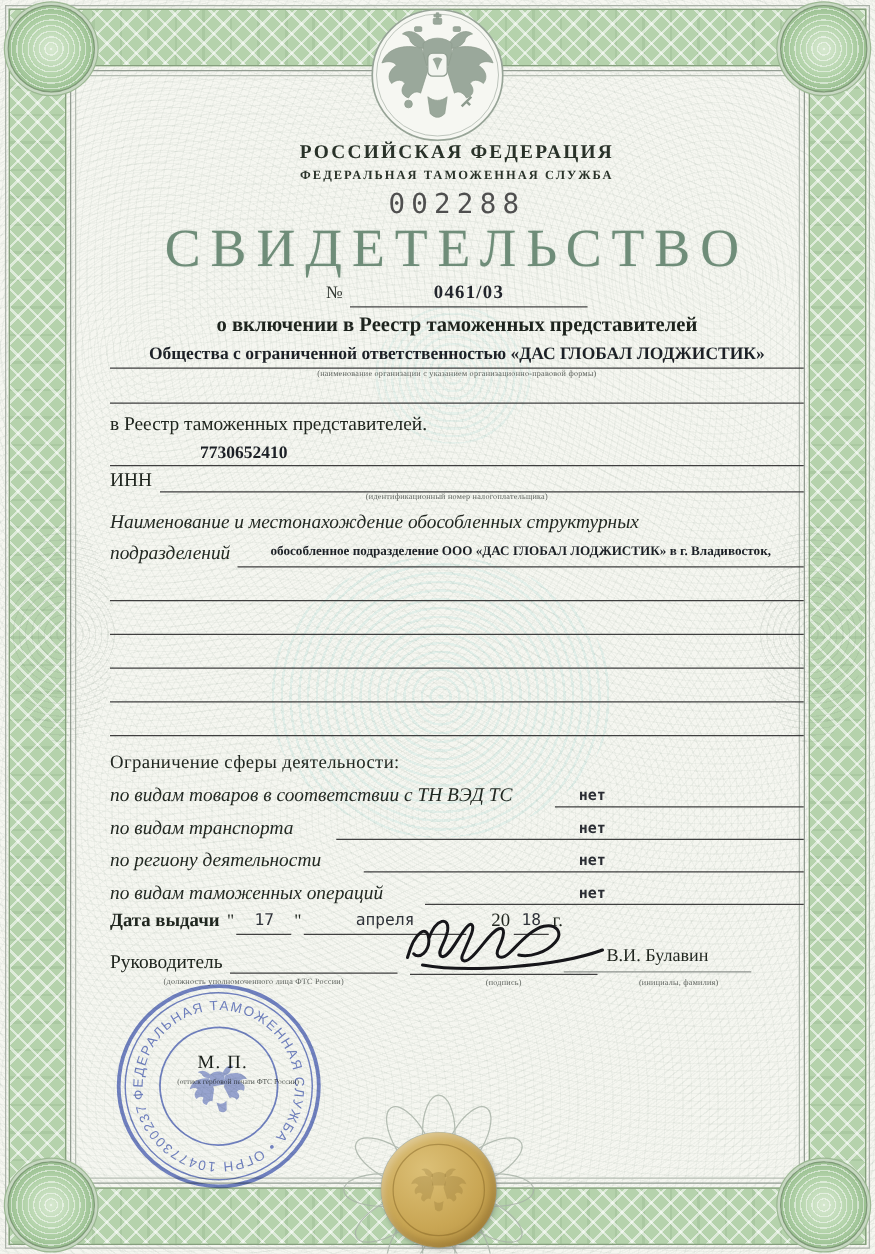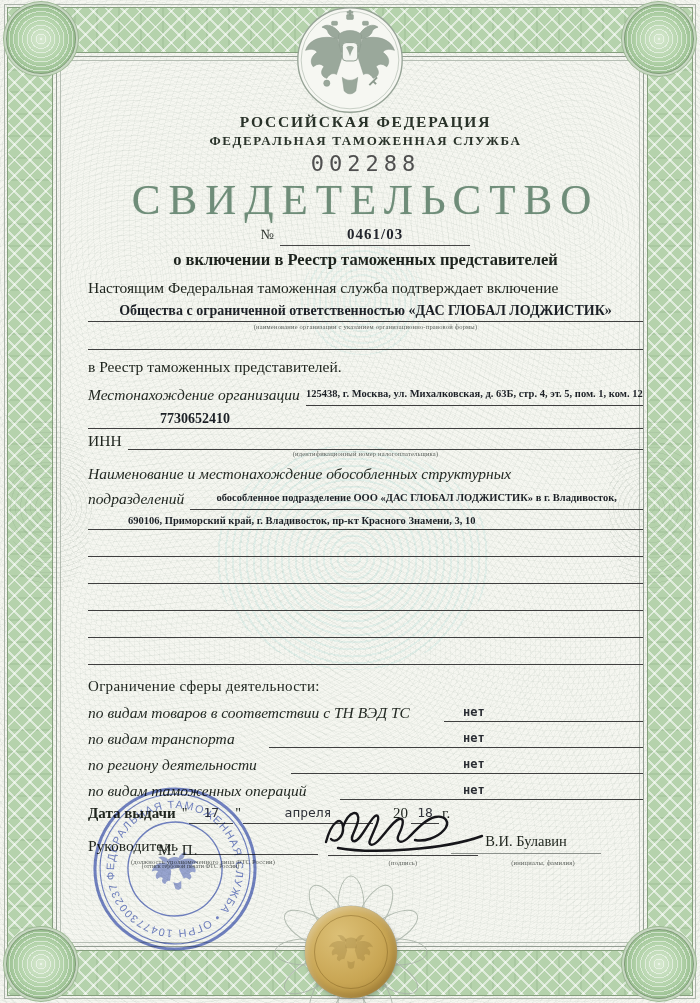--- a/index.html
+++ b/index.html
@@ -61,21 +61,21 @@
   .wm1{left:215px;top:445px;width:275px;height:225px;
     background:repeating-radial-gradient(circle, rgba(88,190,185,0.11) 0 2px, transparent 2px 7px);}
   .wm2{left:300px;top:245px;width:125px;height:110px;
     background:repeating-radial-gradient(circle, rgba(88,190,185,0.09) 0 2px, transparent 2px 6px);}
   
   .coa{position:absolute;left:50%;top:2px;transform:translateX(-50%);z-index:5;}
   
   .content{position:absolute;left:88px;right:57px;top:112px;z-index:6;}
   .center{text-align:center;}
   .h-country{font-size:15.5px;font-weight:bold;letter-spacing:1.8px;line-height:19px;text-align:center;color:#293229;}
-  .h-agency{font-size:13px;font-weight:bold;letter-spacing:1.6px;line-height:19px;text-align:center;color:#293229;}
+  .h-agency{font-size:10px;font-weight:bold;letter-spacing:1.6px;line-height:19px;text-align:center;color:#293229;}
   .h-serial{font-family:"DejaVu Sans Mono",monospace;font-size:22px;letter-spacing:5px;line-height:26px;text-align:center;color:#4f4f4f;margin-top:1px;}
   .h-title{font-size:43px;letter-spacing:8px;line-height:46px;text-align:center;color:#6f8d79;text-shadow:0 0 1px rgba(111,141,121,.35);}
   .h-number{line-height:21px;text-align:center;}
   .no-sign{font-size:14px;color:#343a34;margin-right:6px;}
   .no-val{display:inline-block;min-width:190px;border-bottom:1px solid #454545;font-size:15px;font-weight:600;color:#23262d;letter-spacing:1px;}
   .h-subtitle{font-size:16.5px;font-weight:bold;line-height:22px;text-align:center;margin-top:3px;color:#1d231d;}
   .intro{font-size:15.5px;line-height:20px;margin-top:7px;}
   .uline{border-bottom:1px solid #3f3f3f;}
   .frow{display:flex;align-items:flex-end;}
   .fill{flex:1;border-bottom:1px solid #3f3f3f;text-align:center;min-height:1px;}
@@ -176,48 +176,40 @@
   <div class="content">
     <div class="h-country">РОССИЙСКАЯ ФЕДЕРАЦИЯ</div>
     <div class="h-agency">ФЕДЕРАЛЬНАЯ ТАМОЖЕННАЯ СЛУЖБА</div>
     <div class="h-serial">002288</div>
     <div class="h-title">СВИДЕТЕЛЬСТВО</div>
     <div class="h-number">
       <span class="no-sign">№</span><span class="no-val">0461/03</span>
     </div>
     <div class="h-subtitle">о включении в Реестр таможенных представителей</div>
 
-    <div class="intro">Настоящим Федеральная таможенная служба подтверждает включение</div>
     <div class="uline center company-row">
       <span class="typed-co">Общества с ограниченной ответственностью «ДАС ГЛОБАЛ ЛОДЖИСТИК»</span>
     </div>
     <div class="hint center">(наименование организации с указанием организационно-правовой формы)</div>
     <div class="uline blank1"></div>
     <div class="registry">в Реестр таможенных представителей.</div>
 
-    <div class="frow loc-row">
-      <span class="lbl-i">Местонахождение организации</span>
-      <span class="fill"><span class="typed-sm">125438, г. Москва, ул. Михалковская, д. 63Б, стр. 4, эт. 5, пом. 1, ком. 12</span></span>
-    </div>
     <div class="uline inn-val">
       <span class="typed-md">7730652410</span>
     </div>
     <div class="frow inn-row">
       <span class="lbl">ИНН</span>
       <span class="fill"></span>
     </div>
     <div class="hint center inn-hint">(идентификационный номер налогоплательщика)</div>
 
     <div class="lbl-i branches1">Наименование и местонахождение обособленных структурных</div>
     <div class="frow branches-row">
       <span class="lbl-i">подразделений</span>
       <span class="fill"><span class="typed-sm">обособленное подразделение ООО «ДАС ГЛОБАЛ ЛОДЖИСТИК» в г. Владивосток,</span></span>
-    </div>
-    <div class="uline b2">
-      <span class="typed-sm">690106, Приморский край,  г. Владивосток, пр-кт Красного Знамени, 3, 10</span>
     </div>
 
     <div class="uline blank"></div>
     <div class="uline blank"></div>
     <div class="uline blank"></div>
     <div class="uline blank"></div>
     <div class="uline blank"></div>
 
     <div class="restr-title">Ограничение сферы деятельности:</div>
     <div class="frow restr">

